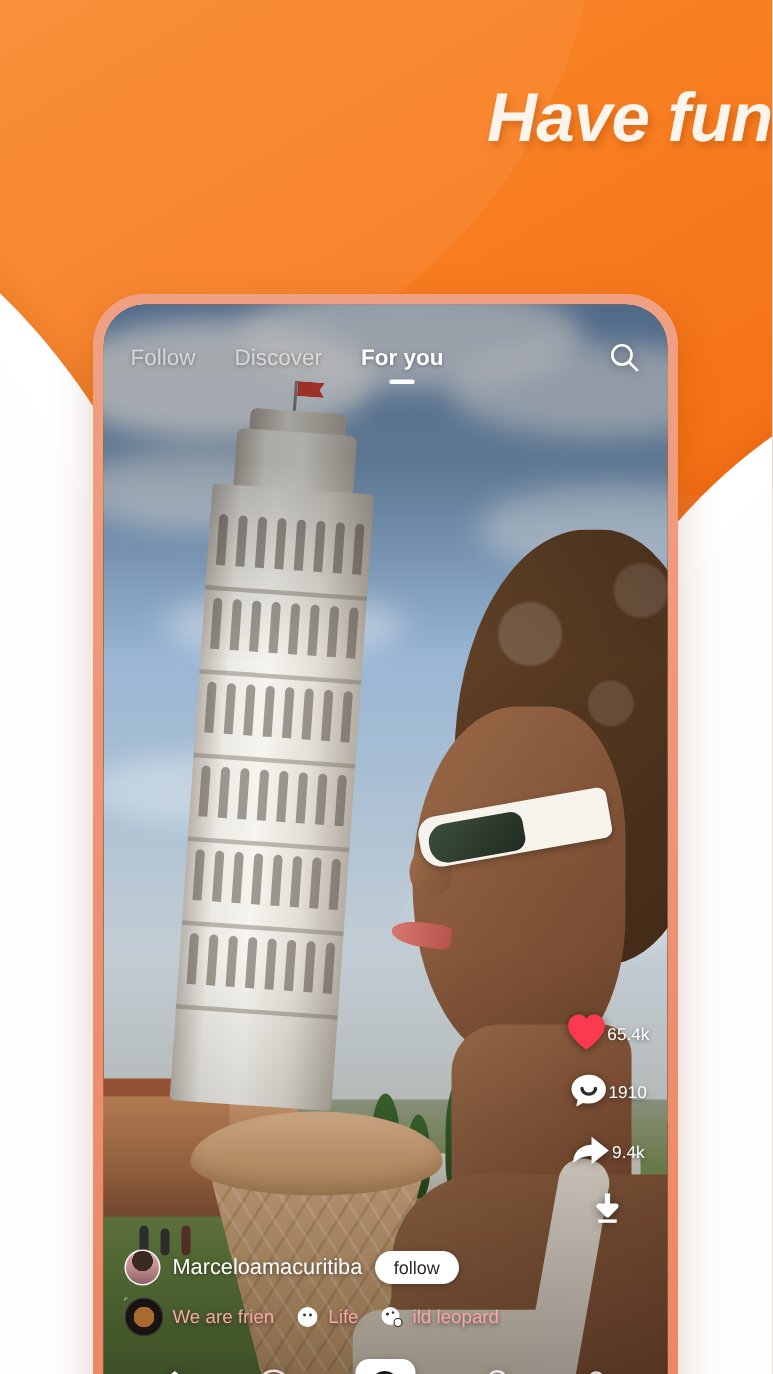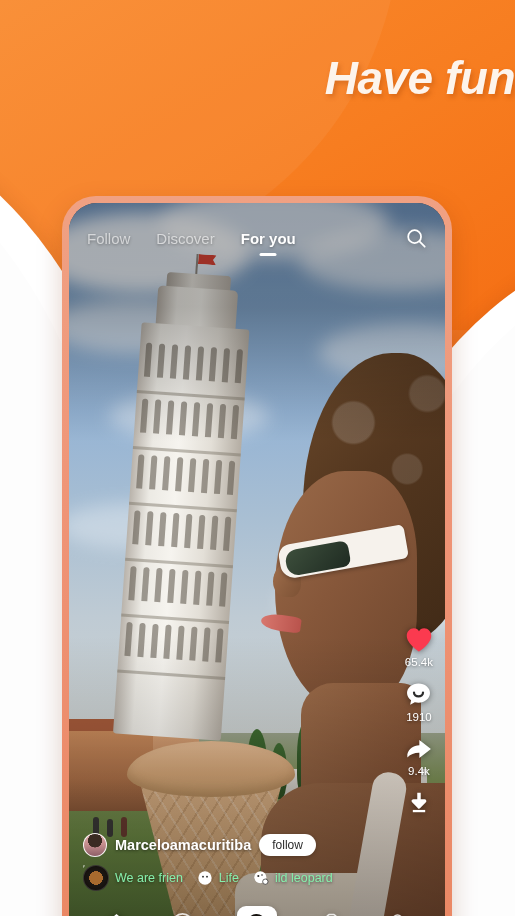--- a/index.html
+++ b/index.html
@@ -370,21 +370,21 @@
   }
 
   
   .rail {
     position:absolute; right:12px; bottom:120px;
     z-index:21;
     display:flex; flex-direction:column; align-items:center;
     gap:3px;
   }
   .rail-item {
-    display:flex; flex-direction:column; align-items:center;
+    display:flex; flex-direction:row; align-items:center;
     margin-bottom:10px;
     cursor:pointer;
     justify-content:flex-end;
   }
   .rail-count {
     font-size:11.5px; color:#ffffff; margin-top:3px;
     text-shadow:0 1px 3px rgba(0,0,0,0.5);
   }
   .icon-svg { filter:drop-shadow(0 1px 3px rgba(0,0,0,0.45)); }
 
@@ -397,21 +397,21 @@
   .avatar {
     width:24px; height:24px; border-radius:50%;
     border:1.5px solid rgba(255,255,255,0.92);
     background:
       radial-gradient(circle at 50% 30%, #3a2a22 0 36%, transparent 37%),
       linear-gradient(180deg,#d9a6a6 0%,#c48d8d 48%,#8e5f68 100%);
     flex:0 0 auto;
     overflow:hidden;
   }
   .username {
-    color:#ffffff; font-size:14.5px; font-weight:700;
+    color:#ffffff; font-size:14.5px; font-weight:400;
     text-shadow:0 1px 3px rgba(0,0,0,0.5);
   }
   .follow-btn {
     background:#ffffff;
     color:#2a2a2a;
     font-size:12px;
     padding:4px 13px;
     border-radius:14px;
     border:none;
     cursor:pointer;
@@ -424,21 +424,21 @@
     line-height:1.38;
     text-shadow:0 1px 3px rgba(0,0,0,0.55);
   }
   .chips {
     display:flex; align-items:center; gap:14px;
     margin-top:8px;
     overflow:hidden;
   }
   .chip { display:flex; align-items:center; gap:6px; cursor:pointer; }
   .chip-label {
-    color:#86efac; font-size:12.5px; white-space:nowrap;
+    color:#fca5a5; font-size:12.5px; white-space:nowrap;
     text-shadow:0 1px 3px rgba(0,0,0,0.5);
   }
   .music-disc {
     width:26px; height:26px; border-radius:50%;
     background:radial-gradient(circle at 50% 50%, #a86a2e 0 40%, #1c1713 41%, #0e0b09 100%);
     border:1px solid rgba(255,255,255,0.15);
     flex:0 0 auto;
   }
   .music-note {
     position:absolute; left:-2px; top:-6px;

